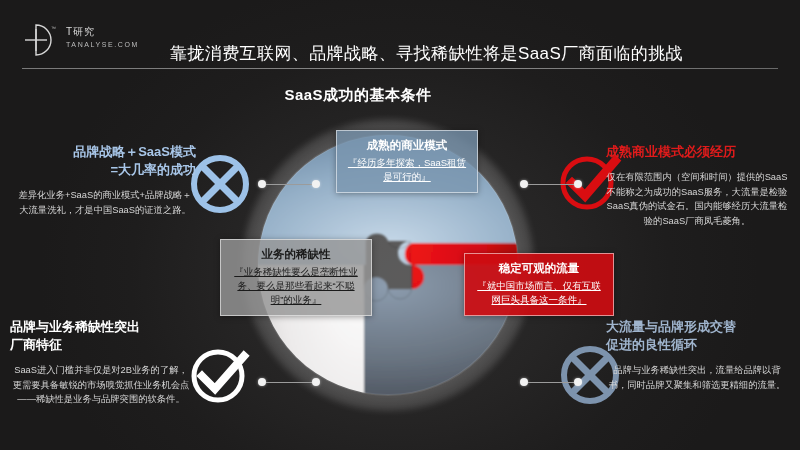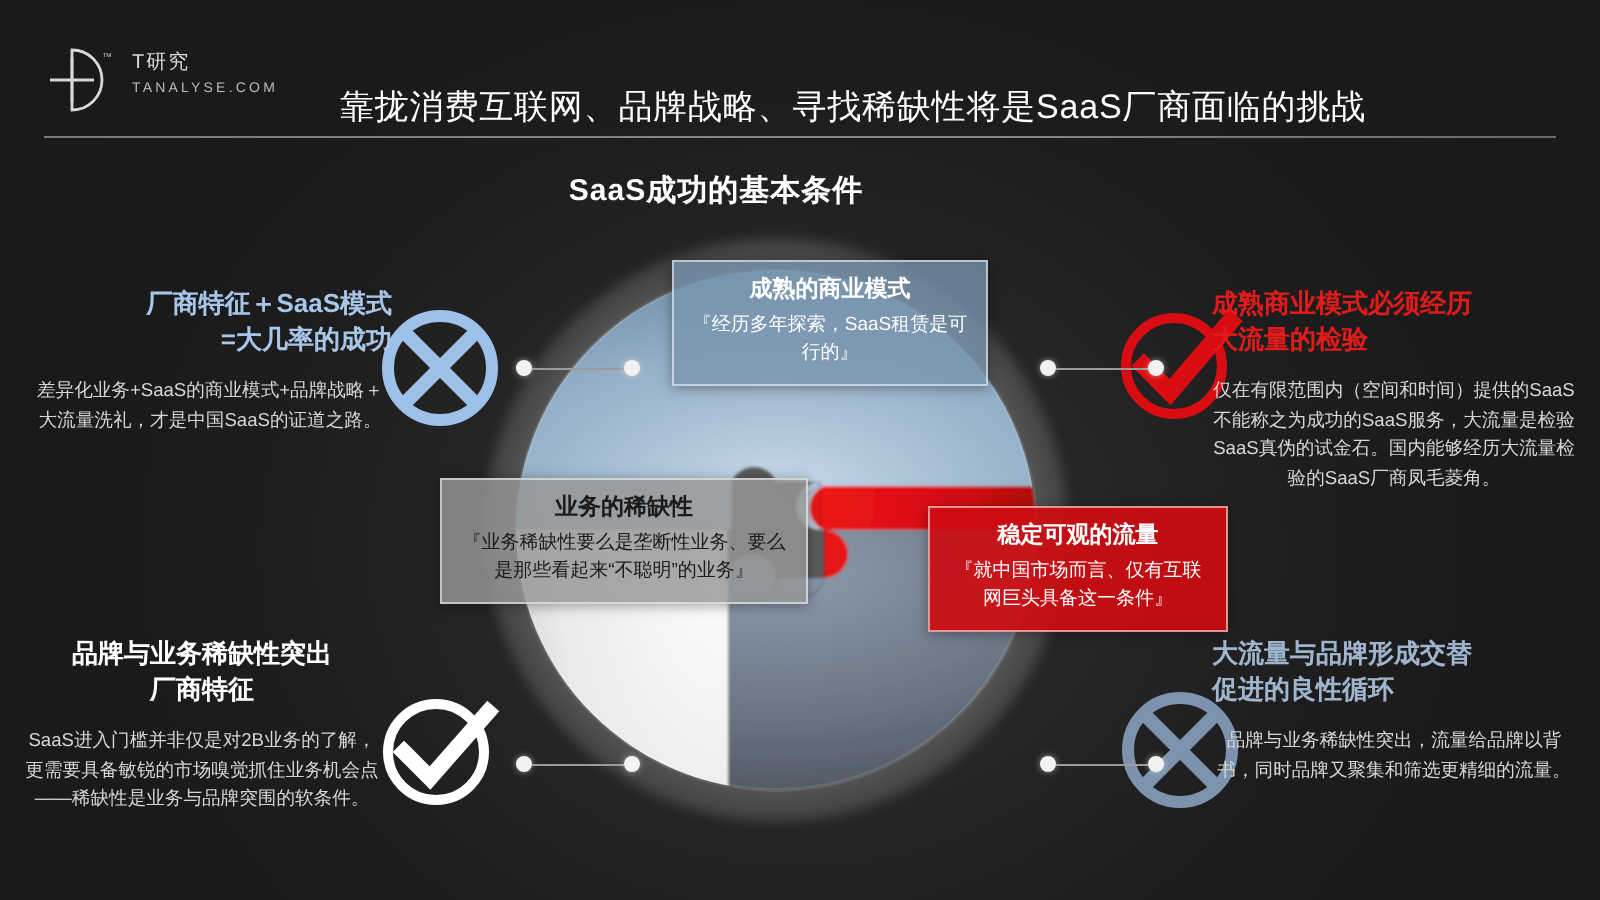--- a/index.html
+++ b/index.html
@@ -50,39 +50,39 @@
   }
   .puzzle svg { position:absolute; left:-28px; top:-6px; }
 
   
   .c-box {
     position:absolute; border:1px solid rgba(255,255,255,.55);
     text-align:center; padding:7px 8px 8px;
     box-shadow:0 1px 6px rgba(0,0,0,.35);
   }
   .c-box .t { font-size:11.5px; font-weight:bold; color:#fff; line-height:15px; }
-  .c-box .d { font-size:9.5px; color:#fff; line-height:14px; margin-top:3px; }
-
-  #box-top    { left:336px; top:130px;  width:158px; background:rgba(121,149,174,.78); }
-  #box-left   { left:220px; top:239px;  width:184px; background:rgba(150,150,150,.82); }
+  .c-box .d { font-size:9.5px; color:#fff; line-height:14px; margin-top:3px;text-decoration:underline; }
+
+  #box-top    { left:336px; top:130px;  width:142px; background:rgba(121,149,174,.78); }
+  #box-left   { left:220px; top:239px;  width:152px; background:rgba(150,150,150,.82); }
   #box-left .t, #box-left .d { color:#1b1b1b; }
   #box-right  { left:464px; top:253px;  width:150px; background:rgba(205,12,17,.92); }
   #box-bottom { left:334px; top:357px;  width:162px; background:rgba(88,95,108,.82); }
 
   
   .panel { position:absolute; width:182px; }
   .panel .ptitle { font-size:13px; font-weight:bold; line-height:18px; }
   .panel .pbody  { font-size:9.3px; line-height:14.6px; color:#d6d6d6; margin-top:9px;text-align:center; }
   .panel.right { text-align:left; }
   .panel.left  { text-align:left; }
 
   #p-tl { left:14px;  top:143px; }
   #p-tl .ptitle { color:#a8c6e8; text-align:right; }
   #p-bl { left:10px;  top:318px; }
-  #p-bl .ptitle { color:#ffffff; text-align:center; }
+  #p-bl .ptitle { color:#ffffff; text-align:left; }
   #p-tr { left:606px; top:143px; }
   #p-tr .ptitle { color:#e01b1b; }
   #p-br { left:606px; top:318px; }
   #p-br .ptitle { color:#9fb4cd; }
 
   
   .icon-badge { position:absolute; width:64px; height:64px; }
   #ic-tl { left:188px; top:152px; }
   #ic-bl { left:188px; top:343px; }
   #ic-tr { left:558px; top:150px; }
@@ -245,38 +245,37 @@
     <span class="dot d2"></span>
   </div>
   <div class="conn" id="cn-br">
     <span class="dot d1"></span>
     <span class="bar"></span>
     <span class="dot d2"></span>
   </div>
 
   <div class="panel left" id="p-tl">
     <div class="ptitle">
-      <div>厂商特征＋SaaS模式</div>
+      <div>品牌战略＋SaaS模式</div>
       <div>=大几率的成功</div>
     </div>
     <div class="pbody">差异化业务+SaaS的商业模式+品牌战略＋大流量洗礼，才是中国SaaS的证道之路。</div>
   </div>
 
   <div class="panel left" id="p-bl">
     <div class="ptitle">
       <div>品牌与业务稀缺性突出</div>
       <div>厂商特征</div>
     </div>
     <div class="pbody">SaaS进入门槛并非仅是对2B业务的了解，更需要具备敏锐的市场嗅觉抓住业务机会点——稀缺性是业务与品牌突围的软条件。</div>
   </div>
 
   <div class="panel right" id="p-tr">
     <div class="ptitle">
       <div>成熟商业模式必须经历</div>
-      <div>大流量的检验</div>
     </div>
     <div class="pbody">仅在有限范围内（空间和时间）提供的SaaS不能称之为成功的SaaS服务，大流量是检验SaaS真伪的试金石。国内能够经历大流量检验的SaaS厂商凤毛菱角。</div>
   </div>
 
   <div class="panel right" id="p-br">
     <div class="ptitle">
       <div>大流量与品牌形成交替</div>
       <div>促进的良性循环</div>
     </div>
     <div class="pbody">品牌与业务稀缺性突出，流量给品牌以背书，同时品牌又聚集和筛选更精细的流量。</div>

